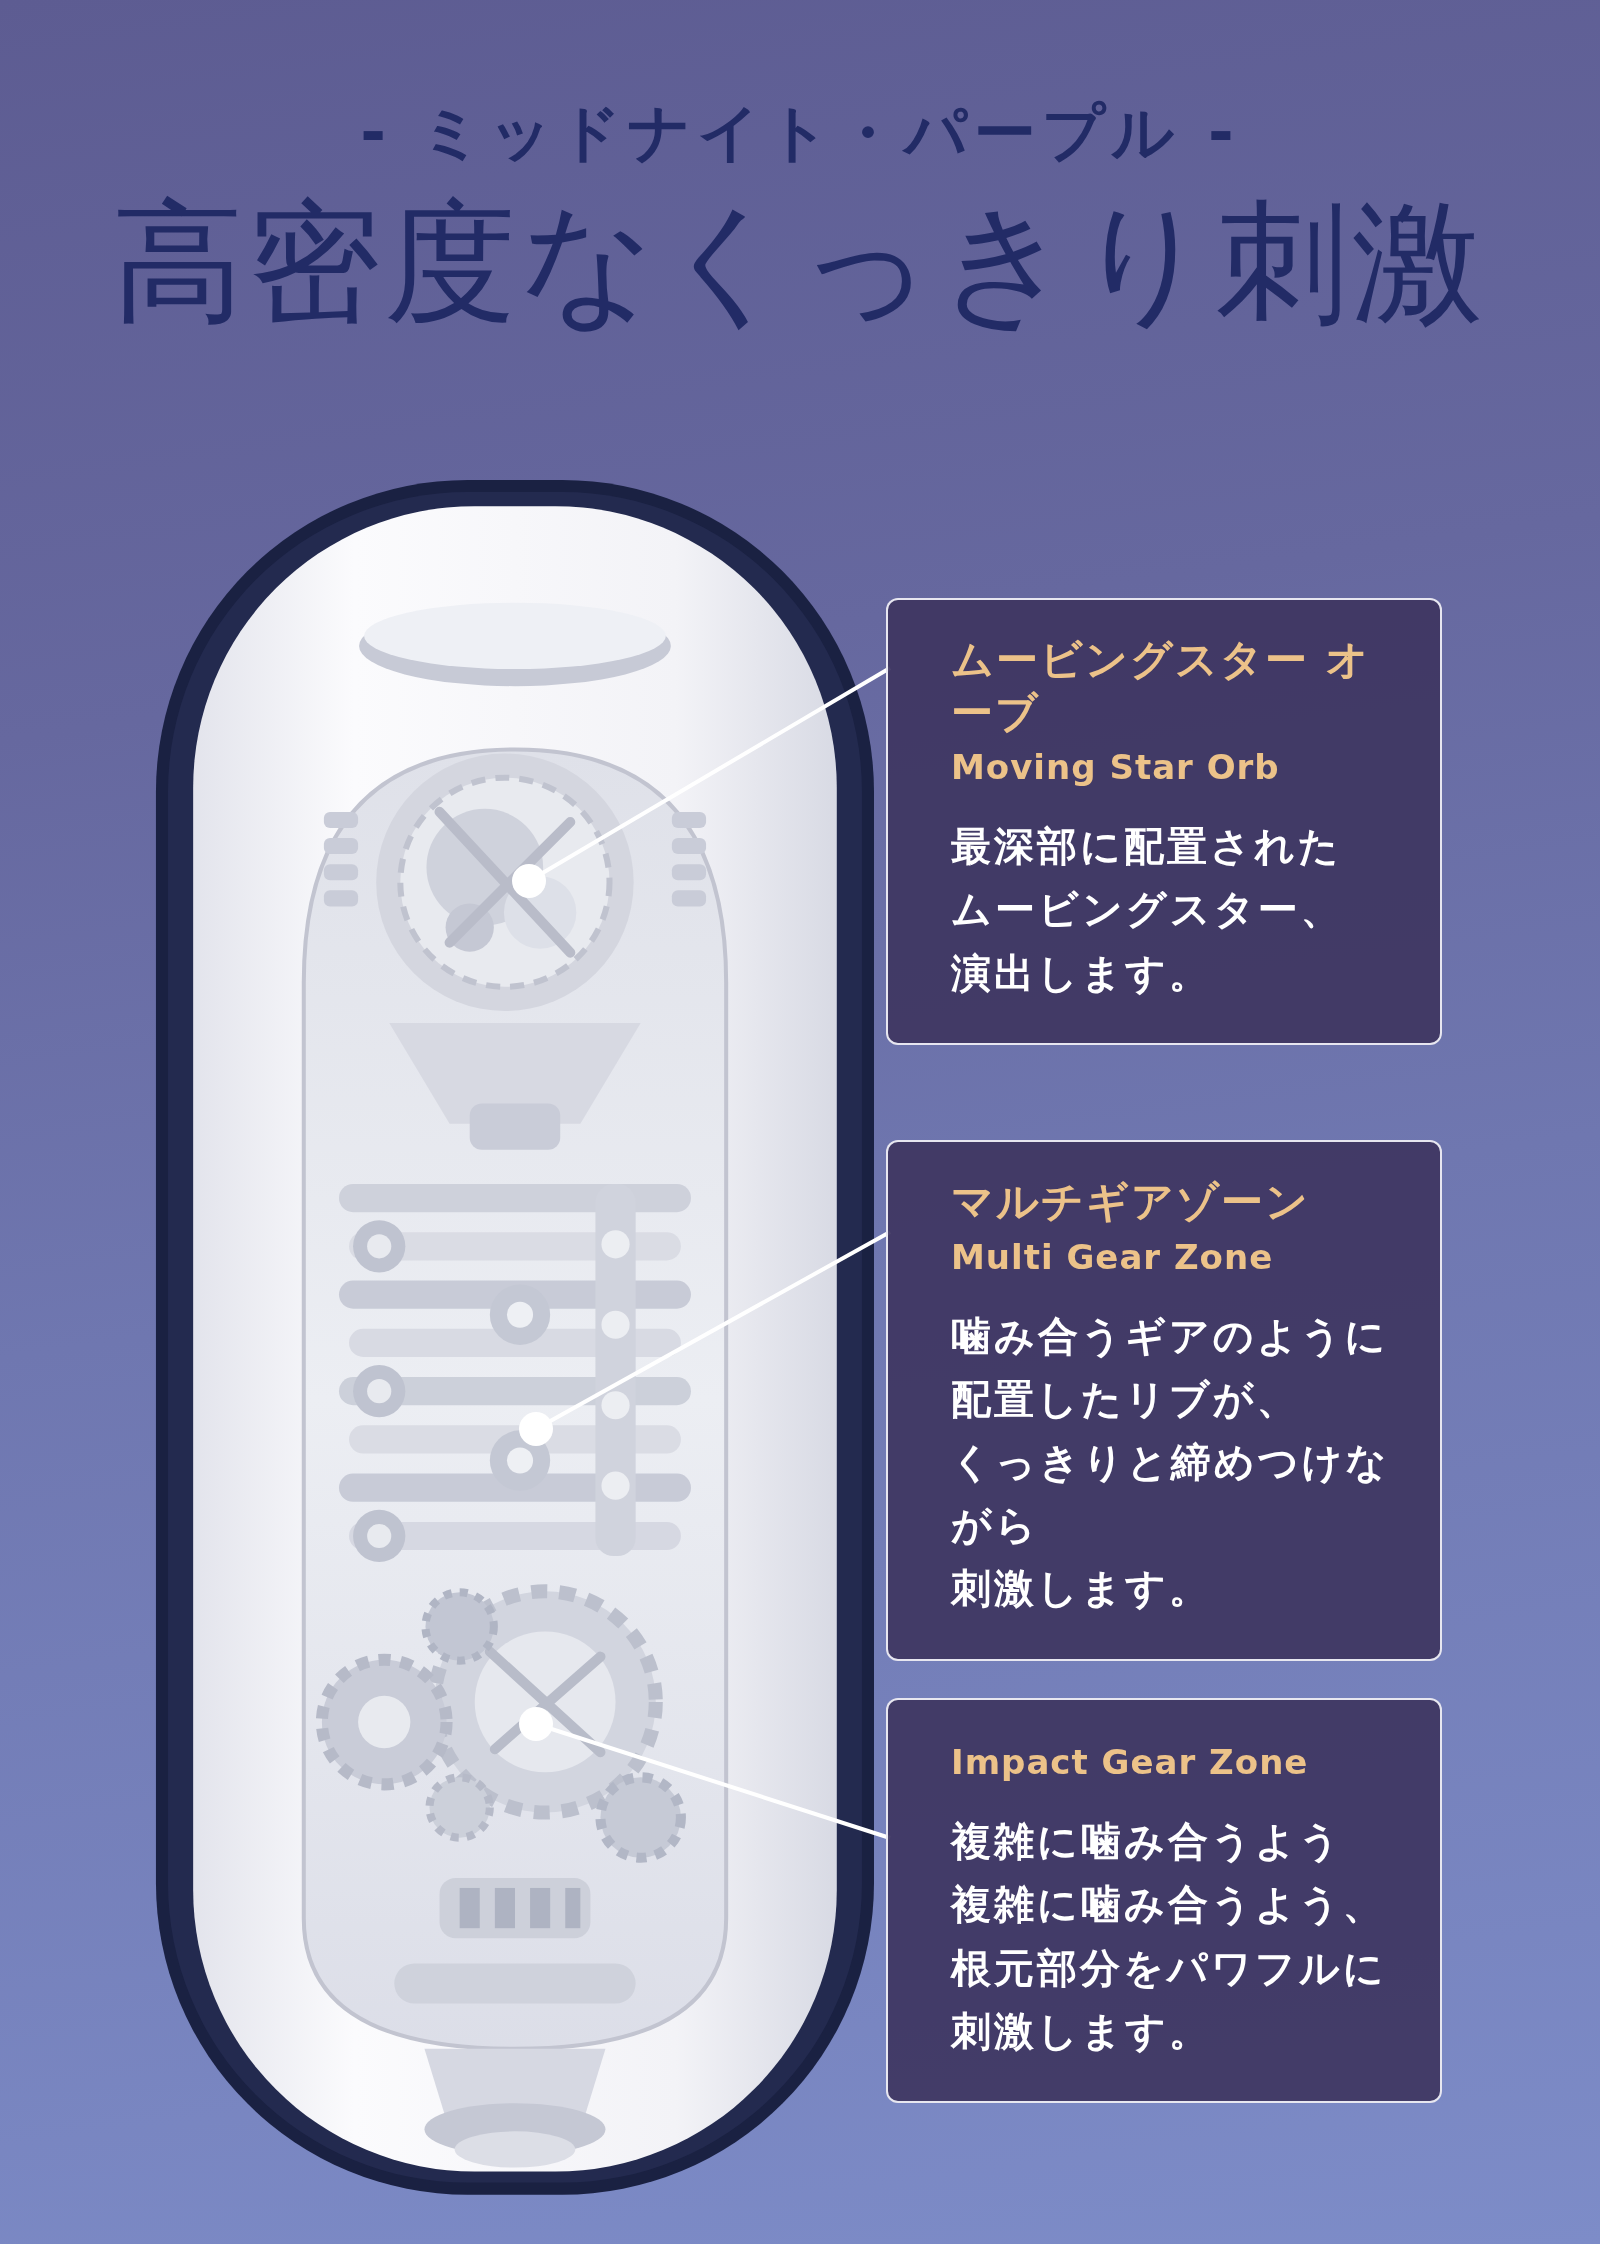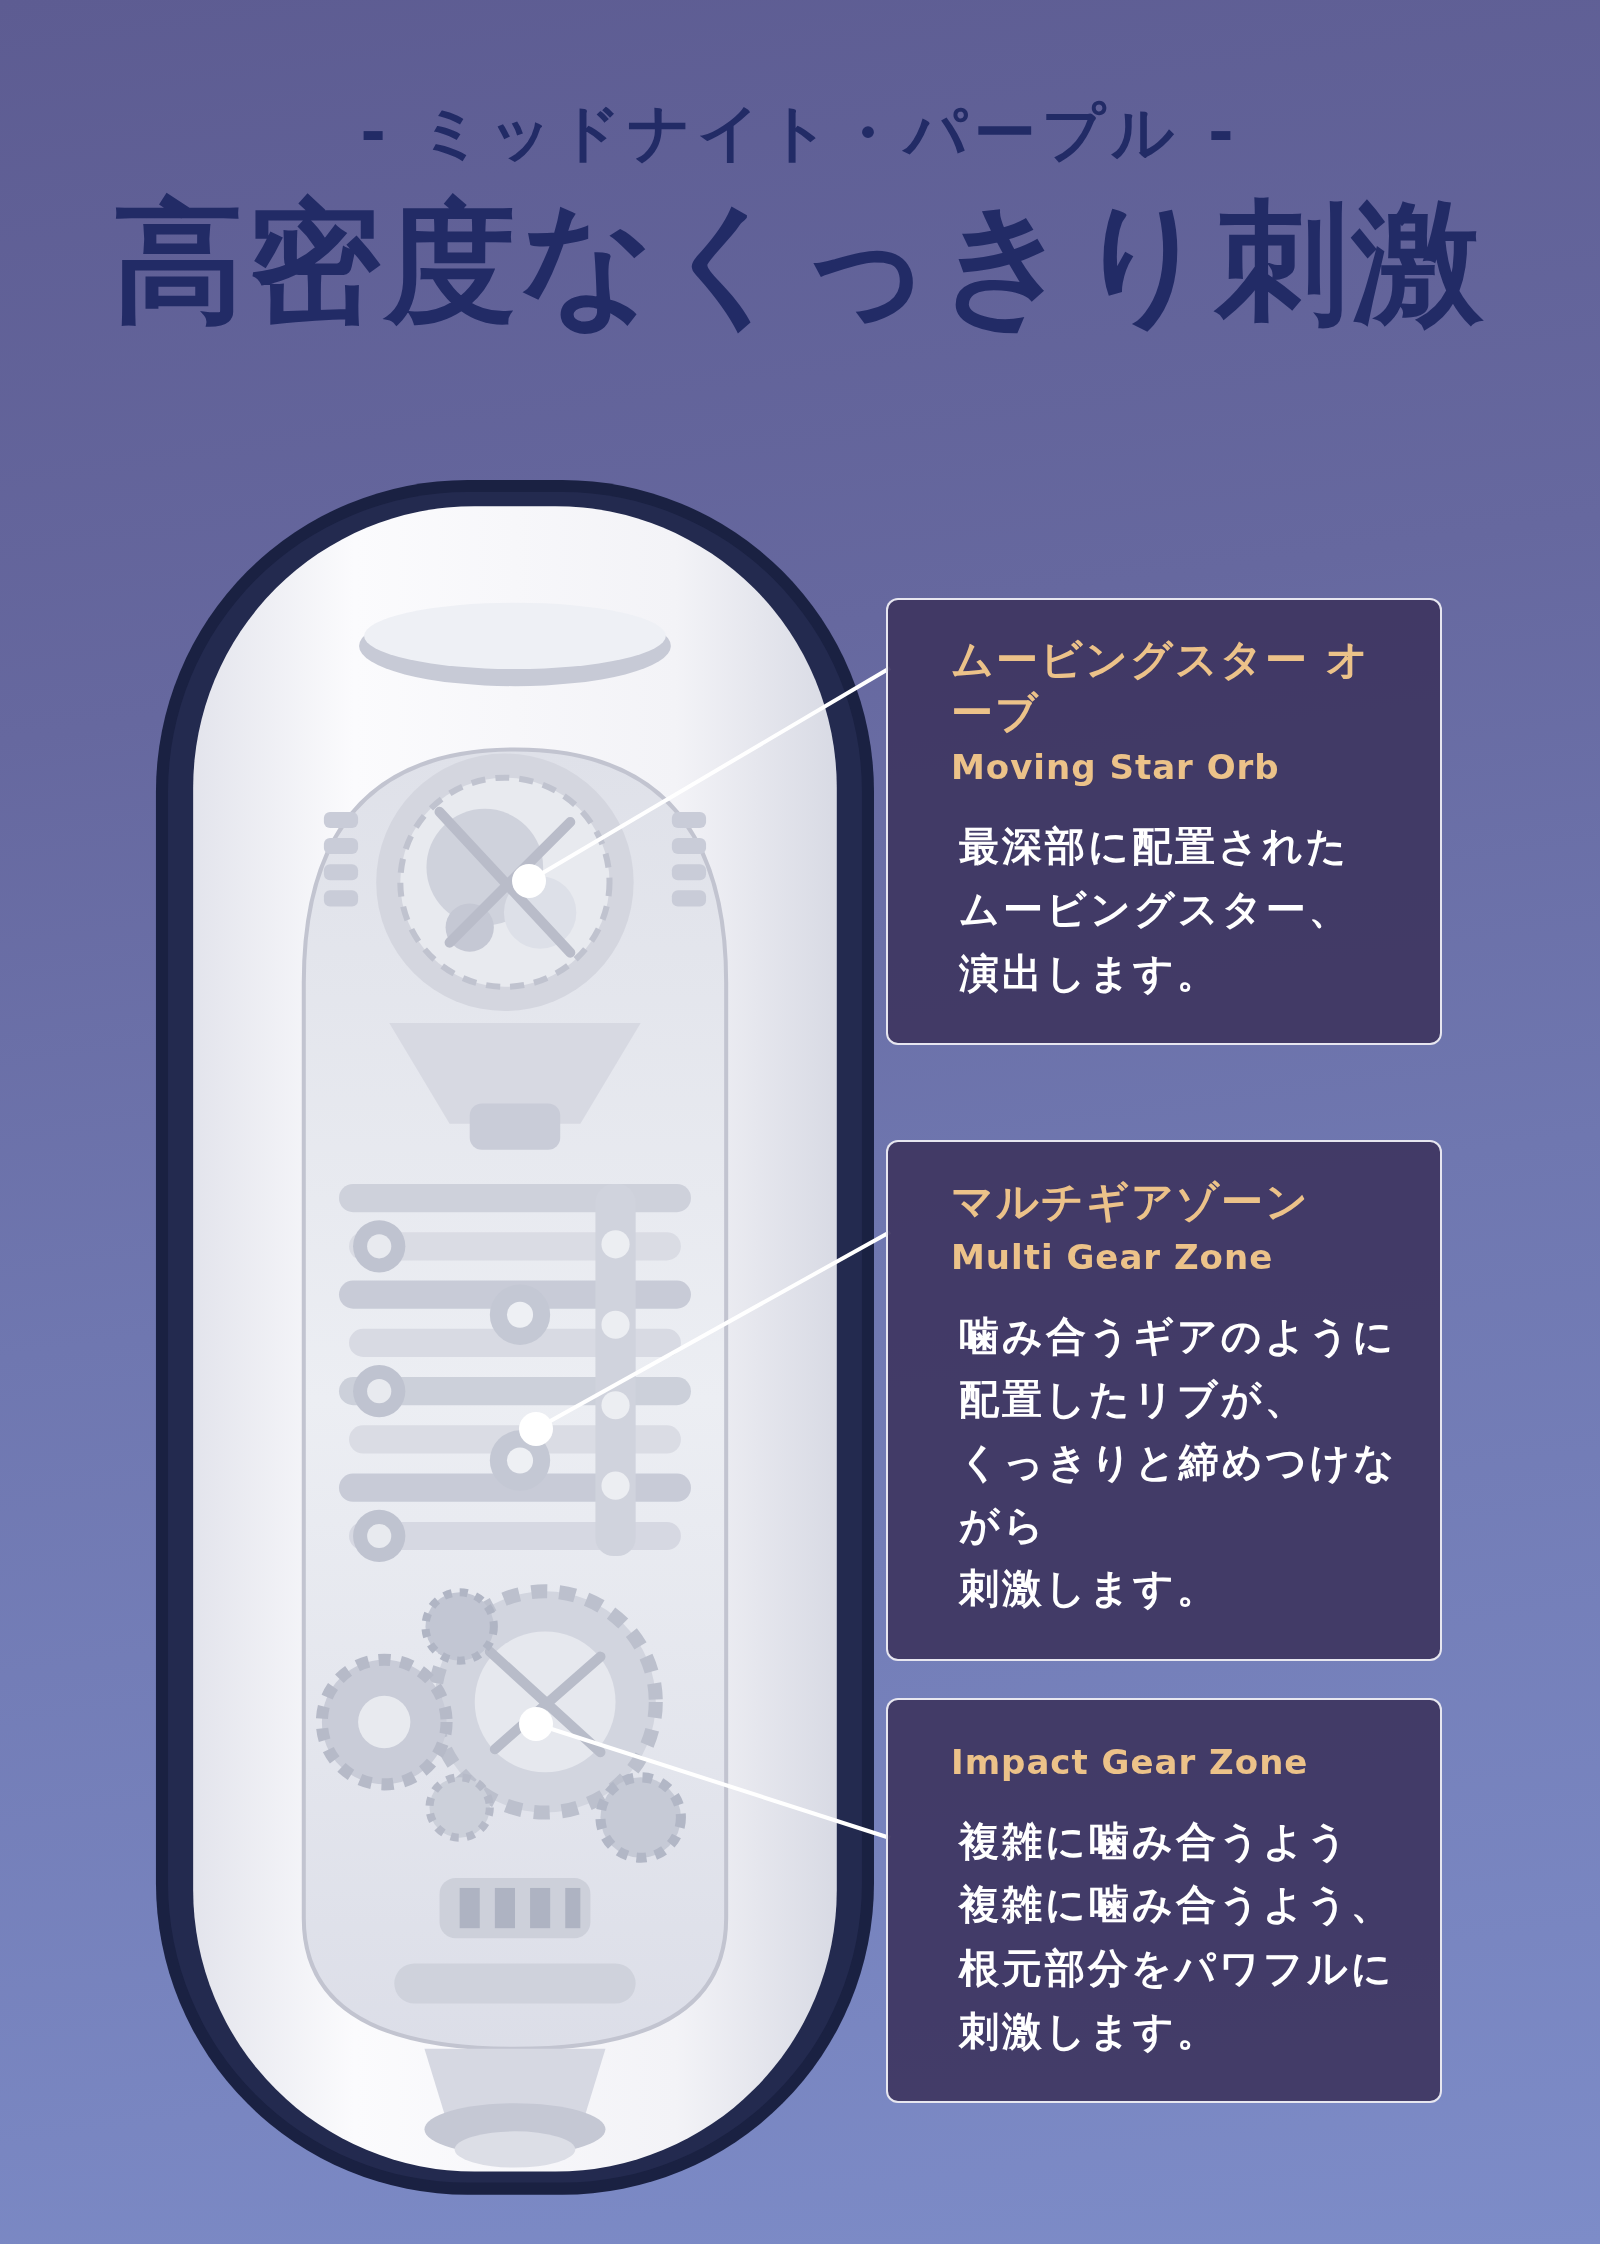--- a/index.html
+++ b/index.html
@@ -10,21 +10,21 @@
   .page{
     position:relative;width:1600px;height:2244px;
     background:linear-gradient(172deg,#5d5c92 0%,#66689f 30%,#6f77b0 55%,#7d8cc8 100%);
     overflow:hidden;
   }
   .titles{position:absolute;top:96px;left:0;width:100%;text-align:center;}
   .title-small{
     color:#222b66;font-weight:bold;font-size:62px;letter-spacing:6px;line-height:1.2;
   }
   .title-large{
-    color:#222b66;font-weight:bold;font-size:132px;letter-spacing:4px;line-height:1.25;
+    color:#222b66;font-weight:normal;font-size:132px;letter-spacing:4px;line-height:1.25;
     margin-top:10px;
   }
   .product-wrap{position:absolute;left:130px;top:480px;width:780px;height:1770px;}
   .connectors{position:absolute;left:0;top:0;width:1600px;height:2244px;pointer-events:none;}
   .callout{
     position:absolute;left:886px;width:556px;box-sizing:border-box;
     background:rgba(62,54,97,0.93);
     border:2px solid rgba(240,240,248,0.95);
     border-radius:12px;
     padding:34px 40px 38px 63px;
@@ -33,21 +33,21 @@
     color:#ecc289;font-weight:bold;font-size:42px;letter-spacing:2px;line-height:1.25;
   }
   .callout-title-en{
     color:#ecc289;font-weight:bold;font-size:34px;letter-spacing:1px;line-height:1.3;
     margin-top:6px;
   }
   .callout-body{
     margin-top:26px;color:#ffffff;font-weight:bold;font-size:40px;
     letter-spacing:3px;line-height:1.58;
   }
-  .callout-body span{display:block;margin-left:8px;}
+  .callout-body span{display:block;}
   #callout-1{top:598px;}
   #callout-2{top:1140px;}
   #callout-3{top:1698px;}
 </style>
 </head>
 <body>
 
 <div class="page">
 
   <div class="titles">

